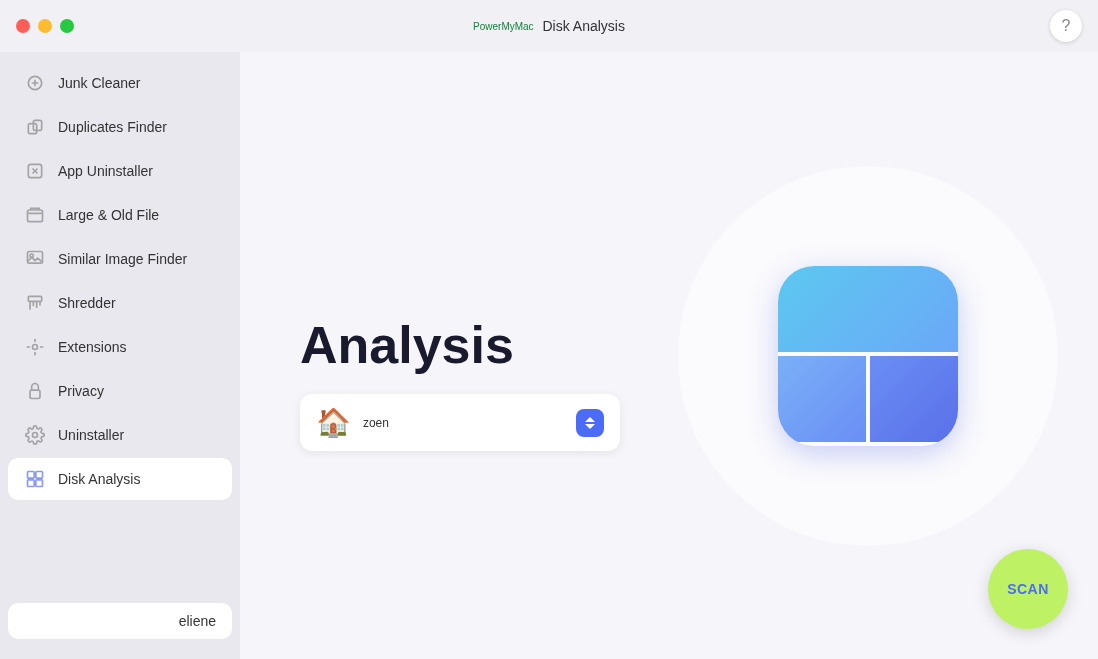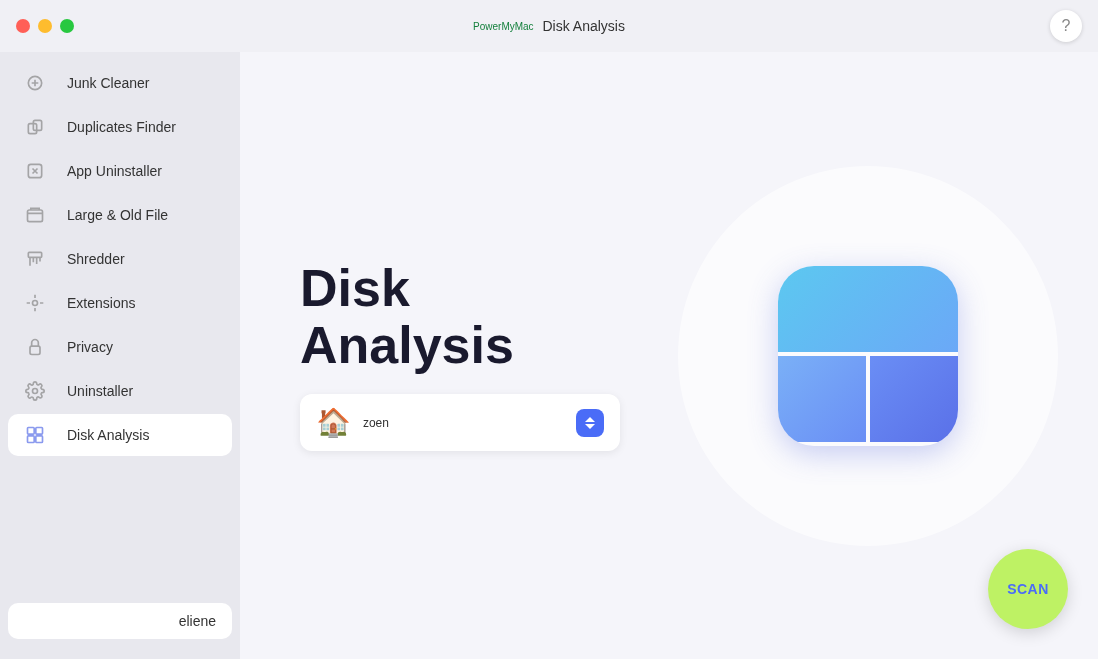--- a/index.html
+++ b/index.html
@@ -100,21 +100,20 @@
       width: 22px;
       height: 22px;
       display: flex;
       align-items: center;
       justify-content: center;
       font-size: 16px;
       flex-shrink: 0;
     }
     .sidebar-label {
       font-size: 14px;
-      margin-left: 9px;
     }
     .sidebar-bottom {
       margin-top: auto;
       padding: 12px 8px;
     }
     .user-btn {
       width: 100%;
       padding: 10px 16px;
       background: white;
       border: none;
@@ -331,20 +330,30 @@
             <svg viewBox="0 0 24 24" fill="none" stroke="#888" stroke-width="2" class="icon-svg">
               <rect x="3" y="6" width="18" height="14" rx="2"></rect>
               <path d="M3 10h18M7 6V4h10v2"></path>
             </svg>
           </div>
           <span class="sidebar-label">Large &amp; Old File</span>
         </div>
         <div class="sidebar-item">
           <div class="sidebar-icon">
             <svg viewBox="0 0 24 24" fill="none" stroke="#888" stroke-width="2" class="icon-svg">
+              <rect x="3" y="3" width="18" height="14" rx="2"></rect>
+              <circle cx="8" cy="8" r="2"></circle>
+              <path d="M3 15l5-5 4 4 3-3 5 4"></path>
+            </svg>
+          </div>
+          <span class="sidebar-label">Similar Image Finder</span>
+        </div>
+        <div class="sidebar-item">
+          <div class="sidebar-icon">
+            <svg viewBox="0 0 24 24" fill="none" stroke="#888" stroke-width="2" class="icon-svg">
               <rect x="4" y="4" width="16" height="6" rx="1"></rect>
               <path d="M6 10v10M10 10v6M14 10v8M18 10v5"></path>
             </svg>
           </div>
           <span class="sidebar-label">Shredder</span>
         </div>
         <div class="sidebar-item">
           <div class="sidebar-icon">
             <svg viewBox="0 0 24 24" fill="none" stroke="#888" stroke-width="2" class="icon-svg">
               <circle cx="12" cy="12" r="3"></circle>
@@ -385,21 +394,21 @@
       </div>
 
     <div class="sidebar-bottom">
       <button class="user-btn">eliene</button>
     </div>
   </div>
 
   <div class="content">
     <div class="content-left">
       <div class="page-title">
-        <span>Disk</span><br>
+        <br>
         <span>Analysis</span>
       </div>
 
       <div class="selector-container">
         <div class="selector-icon">🏠</div>
         <div class="selector-label">zoen</div>
         <div class="selector-arrows">
           <div class="arrow-up"></div>
           <div class="arrow-down"></div>
         </div>

